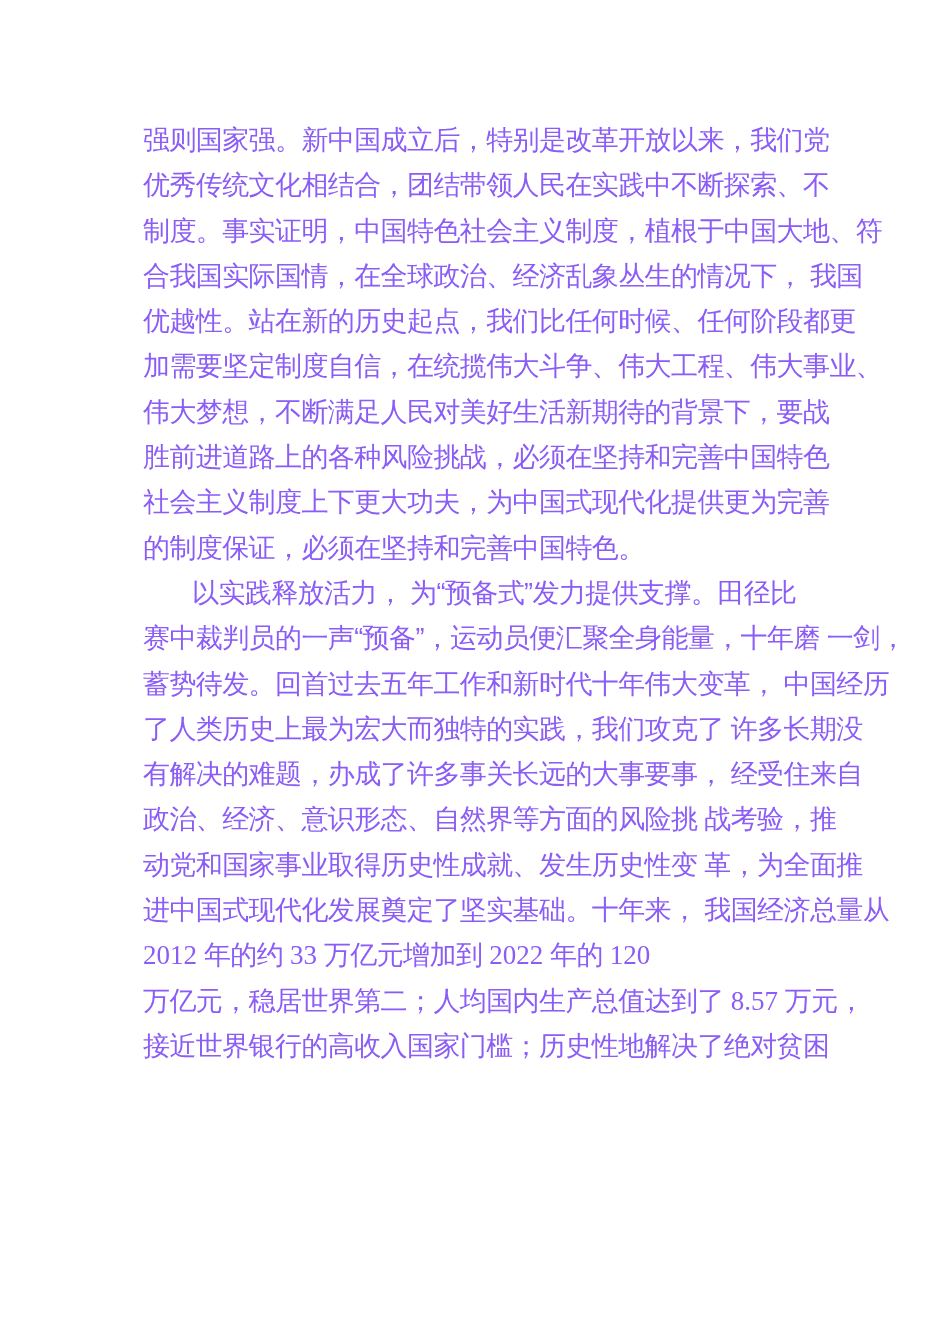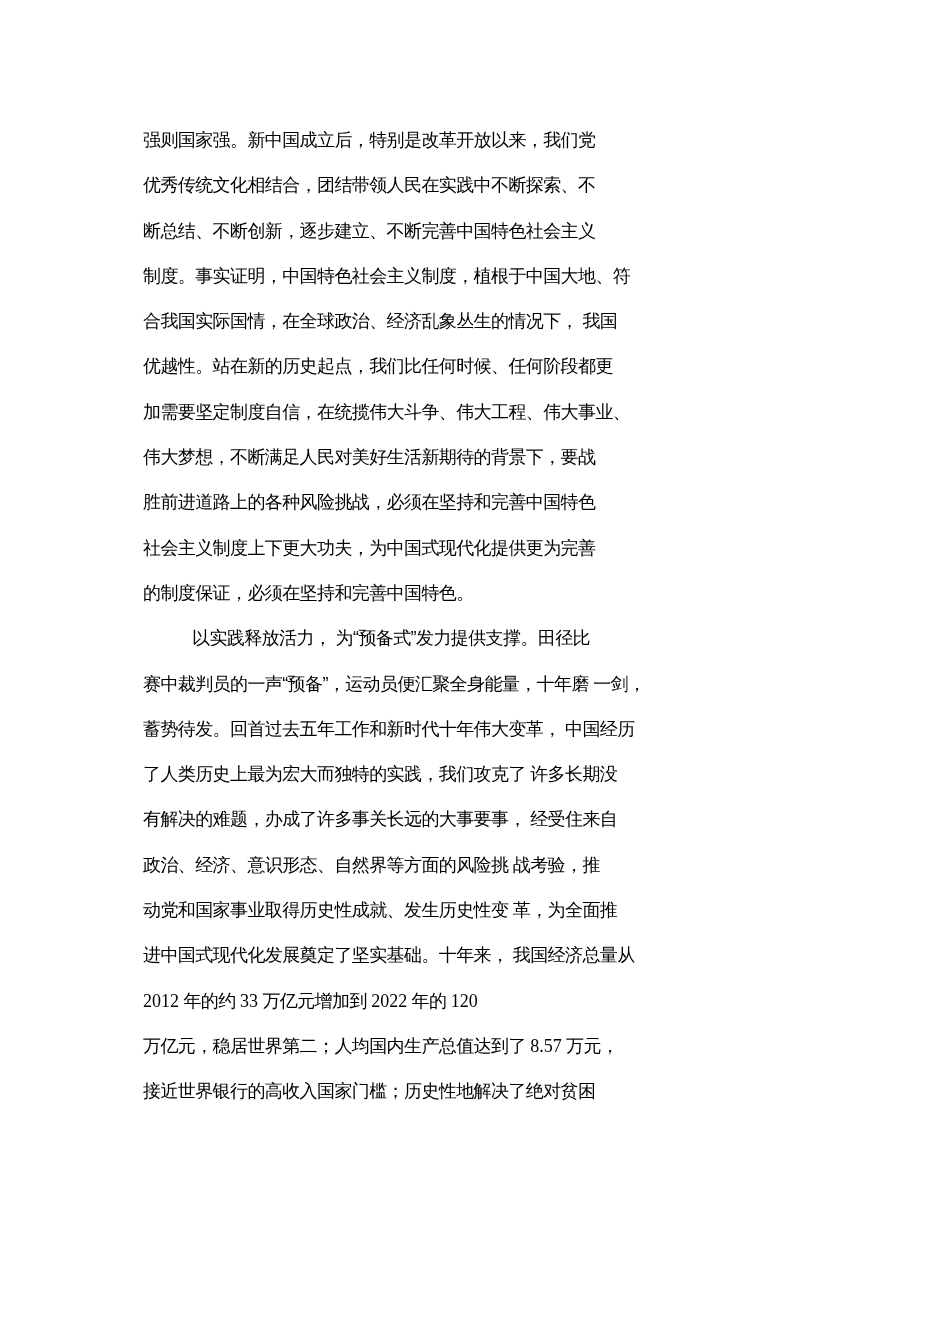--- a/index.html
+++ b/index.html
@@ -16,45 +16,44 @@
     overflow: hidden;
   }
   .content {
     position: absolute;
     left: 143px;
     top: 118px;
     width: 700px;
   }
   .line {
     font-family: "Liberation Sans", "DejaVu Sans", sans-serif;
-    font-size: 18px;
+    font-size: 27px;
     line-height: 45.3px;
     height: 45.3px;
-    color: #000000;
+    color: #8b5cf6;
     white-space: pre;
     letter-spacing: -0.6px;
     font-weight: 400;
   }
   .line.indent {
     padding-left: 49px;
   }
   .num {
     font-family: "Liberation Serif", "DejaVu Serif", serif;
     letter-spacing: 0;
     margin-top: 32px;
   }
 </style>
 </head>
 <body>
 
 <div class="page">
   <div class="content">
     <div class="line">强则国家强。新中国成立后，特别是改革开放以来，我们党</div>
     <div class="line">优秀传统文化相结合，团结带领人民在实践中不断探索、不</div>
-    <div class="line">断总结、不断创新，逐步建立、不断完善中国特色社会主义</div>
     <div class="line">制度。事实证明，中国特色社会主义制度，植根于中国大地、符</div>
     <div class="line">合我国实际国情，在全球政治、经济乱象丛生的情况下， 我国</div>
     <div class="line">优越性。站在新的历史起点，我们比任何时候、任何阶段都更</div>
     <div class="line">加需要坚定制度自信，在统揽伟大斗争、伟大工程、伟大事业、</div>
     <div class="line">伟大梦想，不断满足人民对美好生活新期待的背景下，要战</div>
     <div class="line">胜前进道路上的各种风险挑战，必须在坚持和完善中国特色</div>
     <div class="line">社会主义制度上下更大功夫，为中国式现代化提供更为完善</div>
     <div class="line">的制度保证，必须在坚持和完善中国特色。</div>
     <div class="line indent">以实践释放活力， 为“预备式”发力提供支撑。田径比</div>
     <div class="line">赛中裁判员的一声“预备”，运动员便汇聚全身能量，十年磨 一剑，</div>

